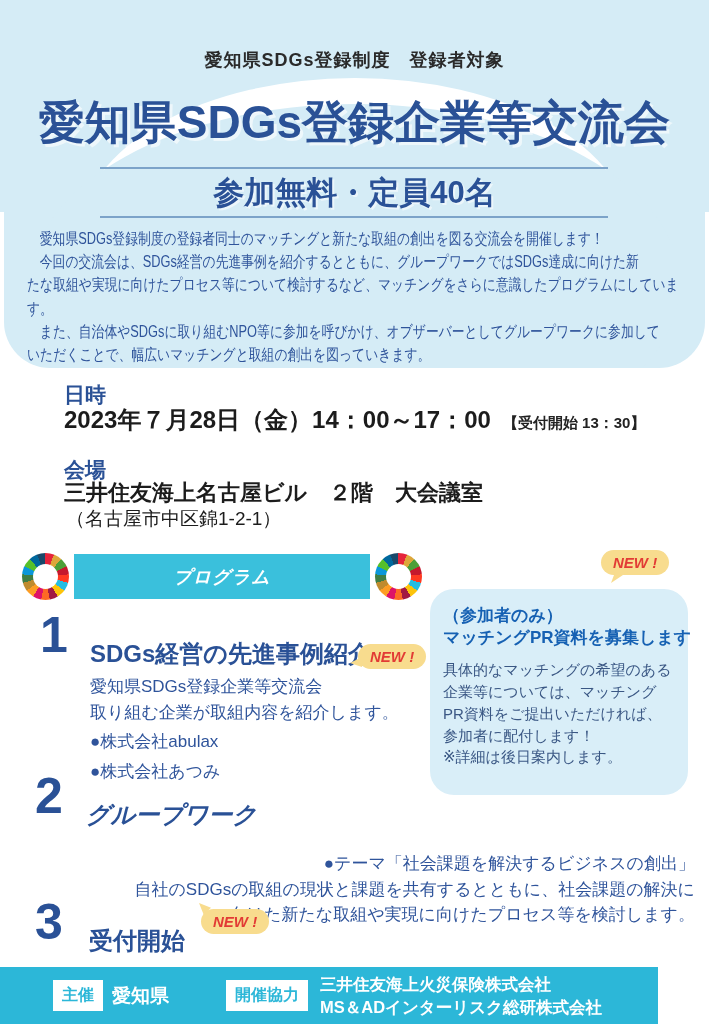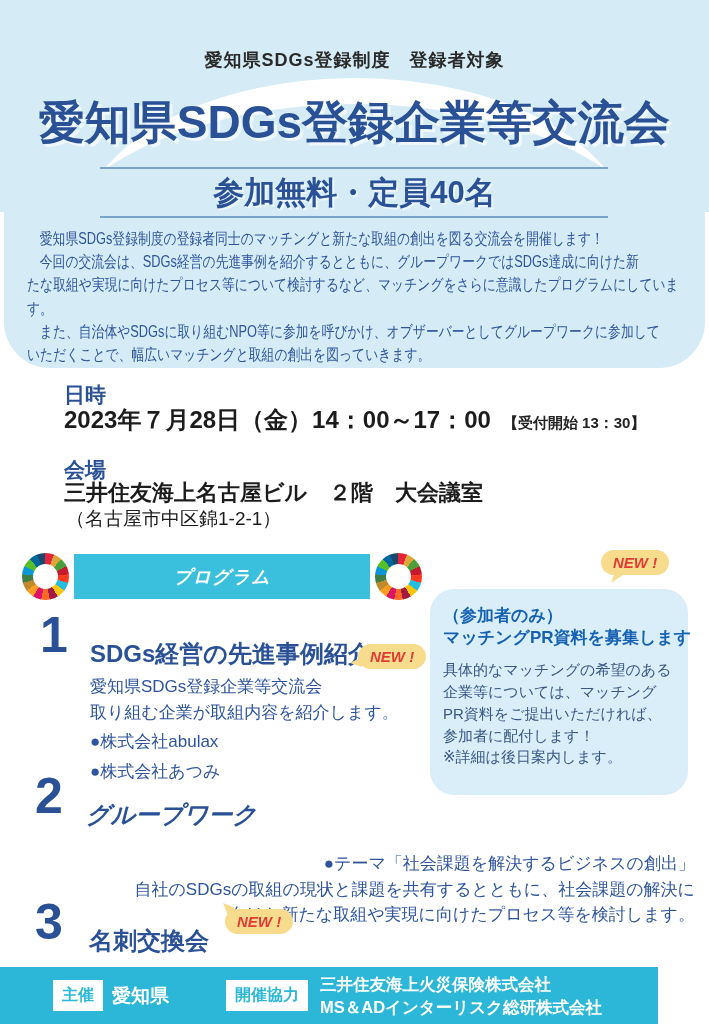--- a/index.html
+++ b/index.html
@@ -154,21 +154,21 @@
       <div class="sec-title">グループワーク</div>
       <div class="sec-text">●テーマ「社会課題を解決するビジネスの創出」
 　自社のSDGsの取組の現状と課題を共有するとともに、社会課題の解決に
 向けた新たな取組や実現に向けたプロセス等を検討します。</div>
     </div>
   </div>
 
   <div class="section sec3">
     <div class="sec-num">3</div>
     <div class="sec-body">
-      <div class="sec-title">名刺交換会</div>
+      <div class="sec-title">受付開始</div>
       <span class="badge badge-sec3">NEW !</span>
     </div>
   </div>
 
   <div class="footer">
     <span class="footer-tag">主催</span>
     <span class="footer-org">愛知県</span>
     <span class="footer-tag footer-tag2">開催協力</span>
     <div class="footer-coop">
       <div>三井住友海上火災保険株式会社</div>

